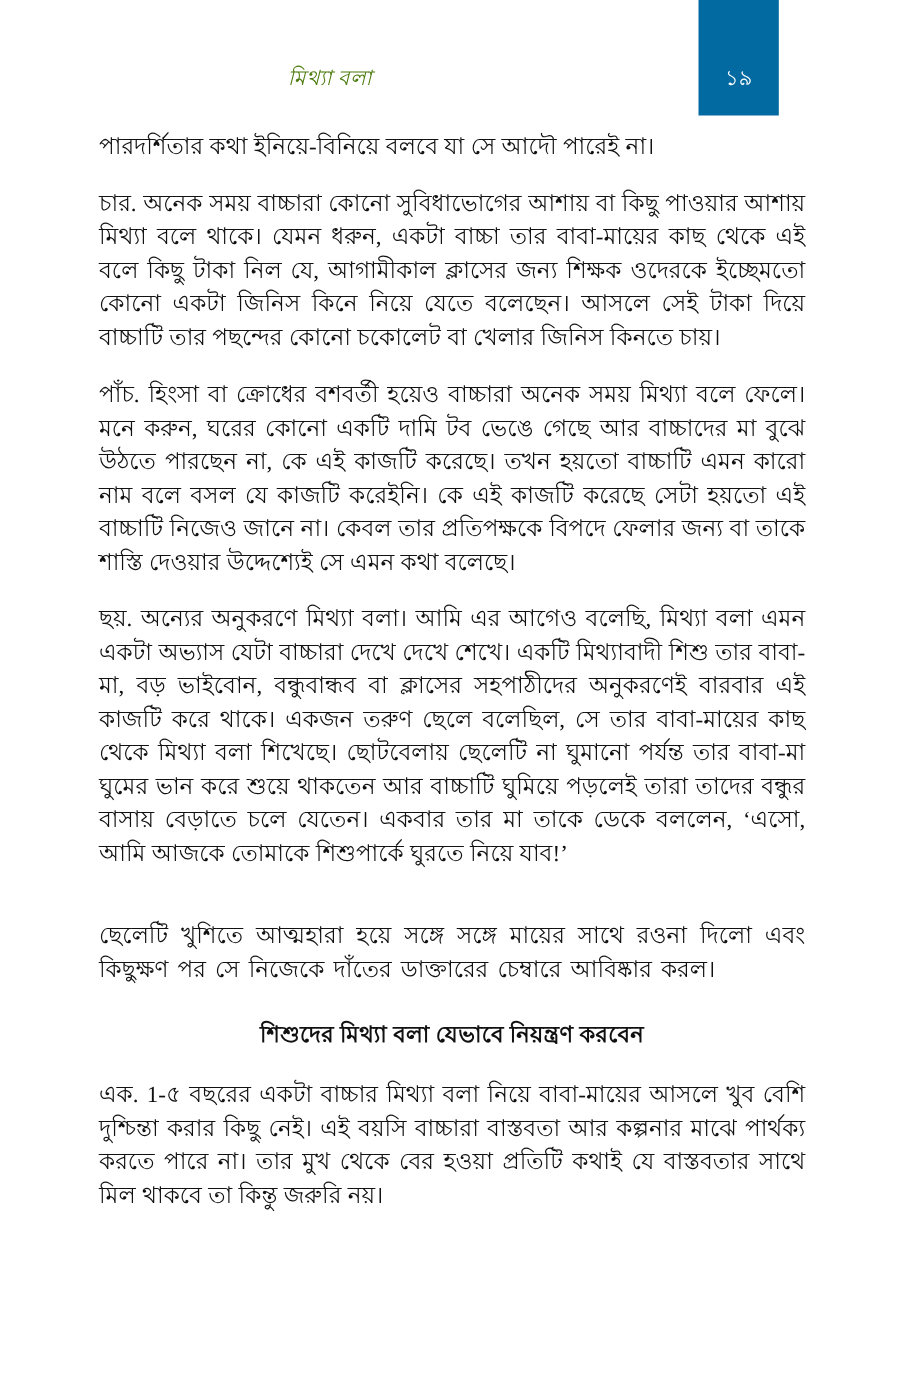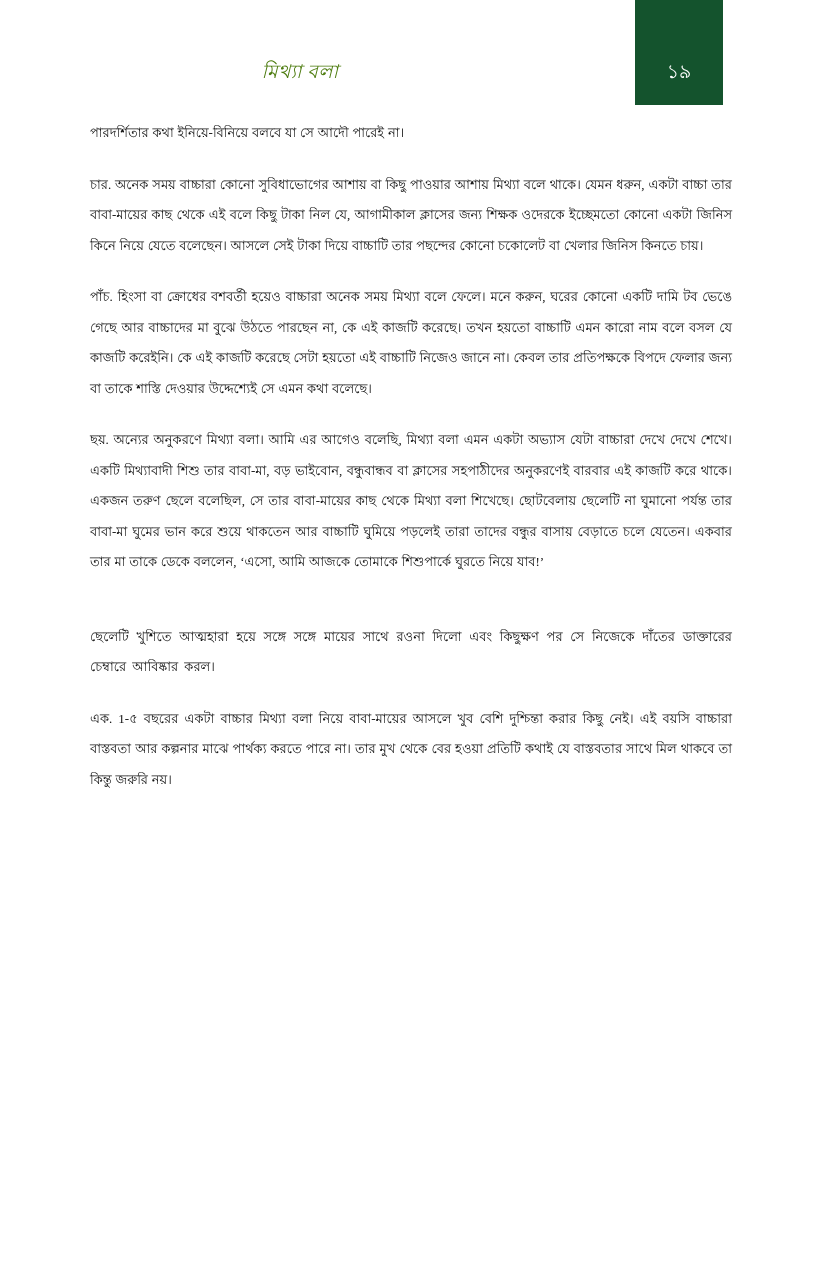--- a/index.html
+++ b/index.html
@@ -25,23 +25,24 @@
     position: absolute;
     top: 0;
     left: 0;
     width: 822px;
     height: 106px;
   }
   .folio-box {
     position: absolute;
     top: 0;
     left: 635px;
-    width: 88px;
+    width: 61px;
     height: 105px;
-    background: #14532d;
+    background: #0369a1;
+    padding-left: 12px;
   }
   .folio-number {
     position: absolute;
     left: 0;
     right: 0;
     top: 62px;
     text-align: center;
     color: #ffffff;
     font-size: 19px;
     line-height: 1;
@@ -63,21 +64,21 @@
   
   .content {
     position: absolute;
     left: 90px;
     top: 118px;
     width: 642px;
   }
 
   p.para {
     margin: 0 0 21px 0;
-    font-size: 13px;
+    font-size: 21px;
     line-height: 30.5px;
     text-align: justify;
     text-justify: inter-word;
     word-spacing: 0.5px;
   }
   p.para:last-child {
     margin-bottom: 0;
   }
   p.para.loose {
     word-spacing: 3px;
@@ -123,19 +124,20 @@
     </p>
 
     <p class="para">
       <span class="lead">ছয়.</span><span> অন্যের অনুকরণে মিথ্যা বলা। আমি এর আগেও বলেছি, মিথ্যা বলা এমন একটা অভ্যাস যেটা বাচ্চারা দেখে দেখে শেখে। একটি মিথ্যাবাদী শিশু তার বাবা-মা, বড় ভাইবোন, বন্ধুবান্ধব বা ক্লাসের সহপাঠীদের অনুকরণেই বারবার এই কাজটি করে থাকে। একজন তরুণ ছেলে বলেছিল, সে তার বাবা-মায়ের কাছ থেকে মিথ্যা বলা শিখেছে। ছোটবেলায় ছেলেটি না ঘুমানো পর্যন্ত তার বাবা-মা ঘুমের ভান করে শুয়ে থাকতেন আর বাচ্চাটি ঘুমিয়ে পড়লেই তারা তাদের বন্ধুর বাসায় বেড়াতে চলে যেতেন। একবার তার মা তাকে ডেকে বললেন, ‘এসো, আমি আজকে তোমাকে শিশুপার্কে ঘুরতে নিয়ে যাব!’</span>
     </p>
 
     <p class="para loose">
       <span>ছেলেটি খুশিতে আত্মহারা হয়ে সঙ্গে সঙ্গে মায়ের সাথে রওনা দিলো এবং কিছুক্ষণ পর সে নিজেকে দাঁতের ডাক্তারের চেম্বারে আবিষ্কার করল।</span>
     </p>
 
+    <h2 class="section-title">শিশুদের মিথ্যা বলা যেভাবে নিয়ন্ত্রণ করবেন</h2>
 
     <p class="para">
       <span class="lead">এক.</span><span> 1-৫ বছরের একটা বাচ্চার মিথ্যা বলা নিয়ে বাবা-মায়ের আসলে খুব বেশি দুশ্চিন্তা করার কিছু নেই। এই বয়সি বাচ্চারা বাস্তবতা আর কল্পনার মাঝে পার্থক্য করতে পারে না। তার মুখ থেকে বের হওয়া প্রতিটি কথাই যে বাস্তবতার সাথে মিল থাকবে তা কিন্তু জরুরি নয়।</span>
     </p>
 
   </div>
 </div>
 
 </body></html>

